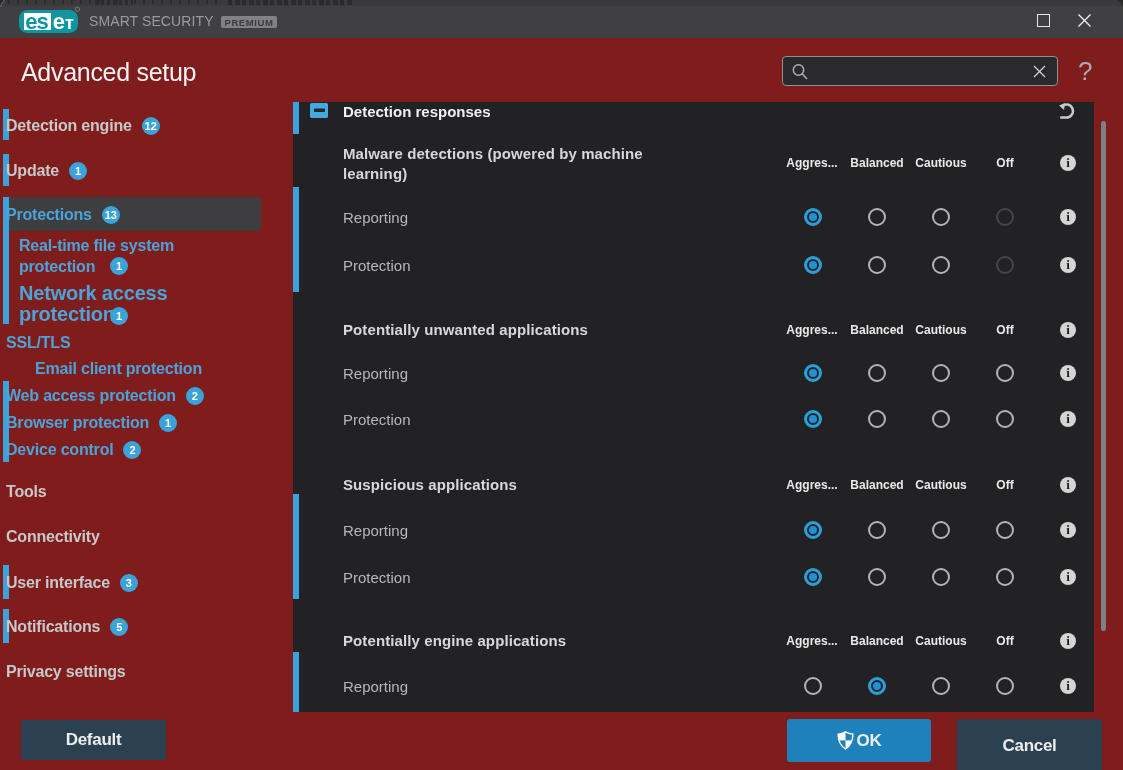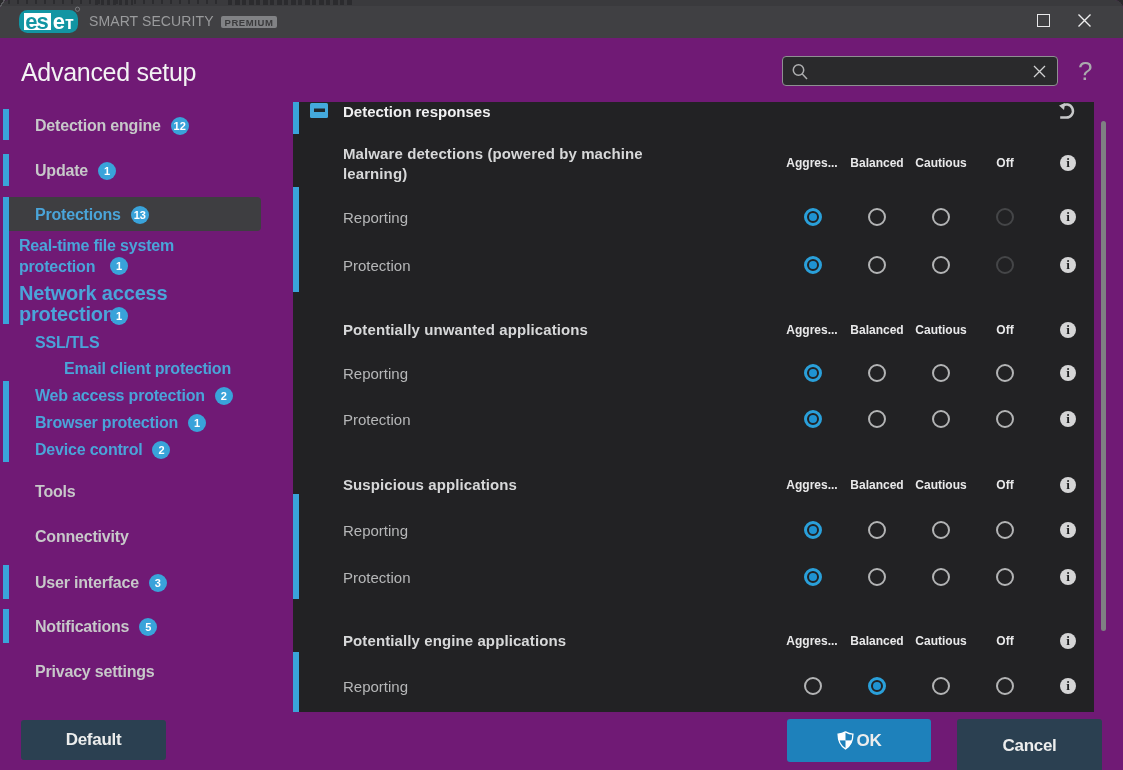--- a/index.html
+++ b/index.html
@@ -1,22 +1,22 @@
 <!DOCTYPE html>
 <html><head>
 <meta charset="utf-8">
 <style>
   html,body{margin:0;padding:0;}
   body{width:1123px;height:770px;overflow:hidden;background:#2a2a2c;font-family:"Liberation Sans",sans-serif;position:relative;}
   .abs{position:absolute;}
   
-  #frame{position:absolute;left:0;top:0;width:1123px;height:770px;background:#701a75;border-radius:9px 9px 0 0;}
+  #frame{position:absolute;left:0;top:0;width:1123px;height:770px;background:#7f1d1d;border-radius:9px 9px 0 0;}
   #titlebar{position:absolute;left:0;top:0;width:1123px;height:38px;background:#404043;border-radius:9px 9px 0 0;overflow:hidden;}
   
-  .navitem{position:absolute;left:35px;display:flex;align-items:center;gap:10px;font-weight:bold;letter-spacing:-0.2px;white-space:nowrap;}
+  .navitem{position:absolute;left:6px;display:flex;align-items:center;gap:10px;font-weight:bold;letter-spacing:-0.2px;white-space:nowrap;}
   .nav-top{color:#c7c8c9;font-size:16px;}
   .nav-sub{color:#4aa4d9;font-size:16px;}
   .badge{display:inline-flex;align-items:center;justify-content:center;width:18px;height:18px;border-radius:50%;background:#39a3da;color:#fff;font-size:11px;font-weight:bold;letter-spacing:0;}
   .bar{position:absolute;left:3px;width:6px;background:#3aa3da;}
   
   #content{position:absolute;left:293px;top:102px;width:801px;height:610px;background:#222224;}
   .cbar{position:absolute;width:6px;background:#3aa3da;left:0;}
   .gtitle{position:absolute;left:50px;color:#d7d8d9;font-weight:bold;font-size:15px;line-height:20px;letter-spacing:0.1px;}
   .rowlabel{position:absolute;left:50px;color:#b6b7b8;font-size:15px;transform:translateY(-50%);}
   .colhead{position:absolute;transform:translate(-50%,-50%);color:#e9e9ea;font-weight:bold;font-size:12px;white-space:nowrap;text-align:center;}

